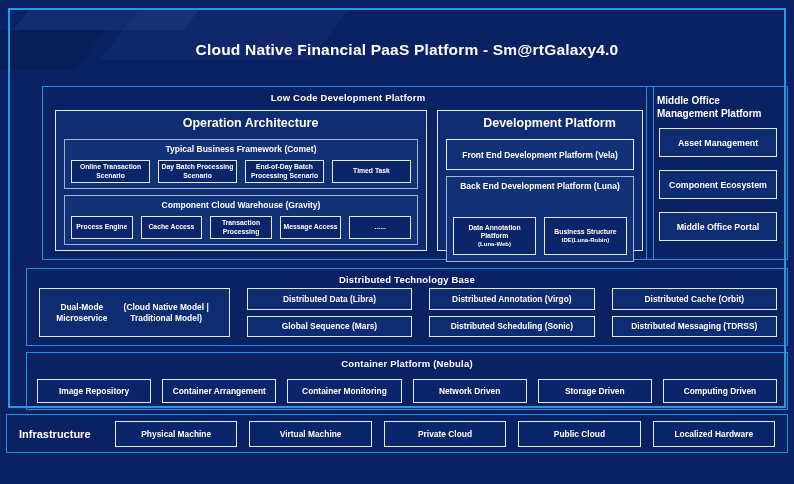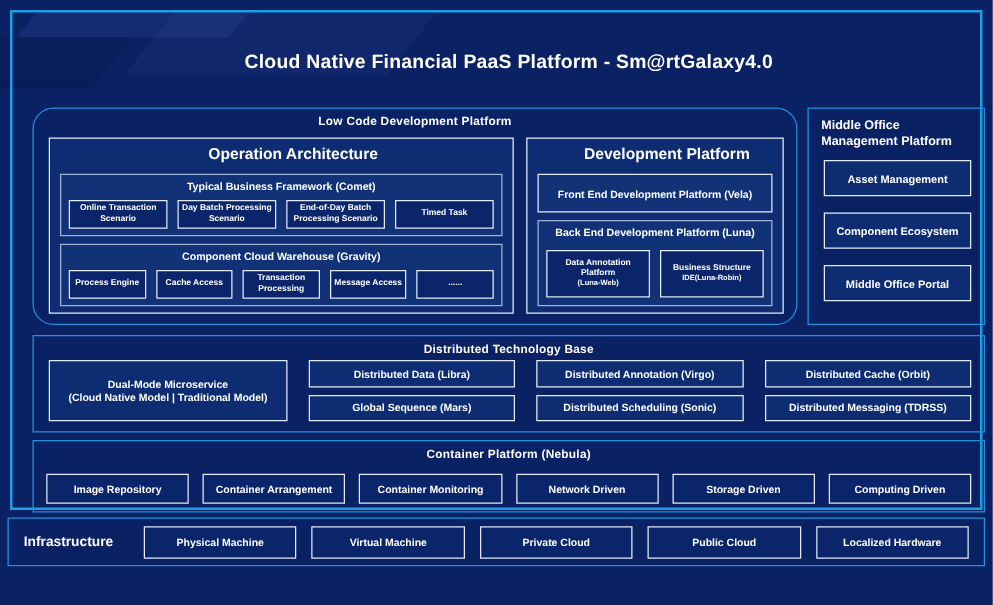--- a/index.html
+++ b/index.html
@@ -24,21 +24,21 @@
   }
   .main-title{
     position:absolute; left:8px; top:31px; width:778px; text-align:center;
     font-size:15.5px; letter-spacing:0.2px;
   }
   .section{
     position:absolute; border:1.5px solid var(--section-border); box-sizing:border-box;
   }
   .sec-title{ text-align:center; font-size:9.5px; padding-top:5px; letter-spacing:0.2px;}
 
-  .lowcode{ left:16px; top:76px; width:612px; height:174px;border-radius:17px; }
+  .lowcode{ left:32px; top:76px; width:612px; height:174px; }
   .midoffice{ left:636px; top:76px; width:142px; height:174px; }
   .distributed{ left:16px; top:258px; width:762px; height:78px; }
   .containerp{ left:16px; top:342px; width:762px; height:58px; }
   .infra{
     position:absolute; left:6px; top:414px; width:782px; height:39px;
     border:1.5px solid var(--section-border); box-sizing:border-box;
     display:flex; align-items:center; gap:12px; padding:0 12px;
   }
 
   .panel{
@@ -62,36 +62,36 @@
     flex:1; min-height:23px; box-sizing:border-box; display:flex; flex-direction:column;
     align-items:center; justify-content:center; text-align:center;
     background:var(--leaf-fill); border:1px solid var(--leaf-border);
     font-size:6.8px; line-height:1.2; padding:1px 2px;
   }
   .frontend{
     position:absolute; left:8px; top:28px; width:188px; height:31px; box-sizing:border-box;
     display:flex; align-items:center; justify-content:center;
     background:var(--highlight-fill); border:1px solid var(--leaf-border); font-size:8.4px;
   }
-  .backend{ left:8px; top:65px; width:188px; height:69px; }
+  .backend{ left:8px; top:65px; width:188px; height:86px; }
   .backend .leafrow{ bottom:6px; }
   .leaf .sub{ font-size:6px; margin-top:1px; }
   .leaf-tall{ min-height:38px; }
 
   .mo-title{ font-size:10px; line-height:1.3; padding:7px 10px 0 10px; }
   .mo-item{
     position:absolute; left:12px; width:118px; height:29px; box-sizing:border-box;
     display:flex; align-items:center; justify-content:center; text-align:center;
     background:var(--panel-fill); border:1px solid var(--leaf-border); font-size:8.8px;
   }
   .mo-0{ top:41px; } .mo-1{ top:83px; } .mo-2{ top:125px; }
 
   .dist-body{ position:absolute; left:12px; right:10px; top:19px; bottom:8px; display:flex; gap:17px; }
   .dualmode{
-    flex:1.02; box-sizing:border-box; display:flex; flex-direction:column;
+    flex:1.02; box-sizing:border-box; display:flex; flex-direction:row;
     align-items:center; justify-content:center; text-align:center;
     background:var(--panel-fill); border:1px solid var(--leaf-border);
     font-size:8.4px; line-height:1.3; padding:2px 10px;
   }
   .dist-col{ flex:1; display:flex; flex-direction:column; gap:6px; }
   .dist-leaf{
     flex:1; box-sizing:border-box; display:flex; align-items:center; justify-content:center;
     background:var(--panel-fill); border:1px solid var(--leaf-border); font-size:8.4px; text-align:center;
   }
   .cont-row{ position:absolute; left:10px; right:10px; top:26px; height:24px; display:flex; gap:11px; }

